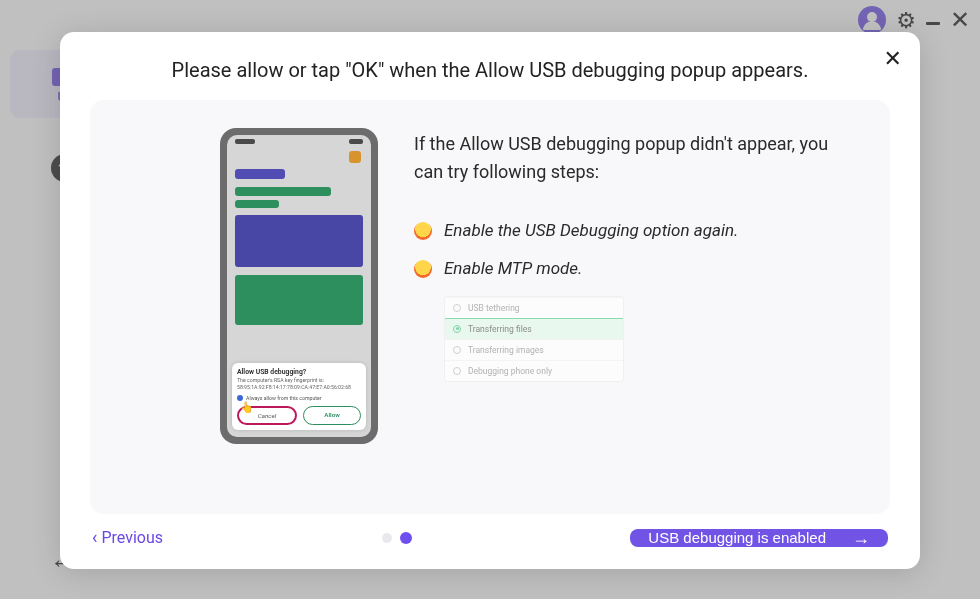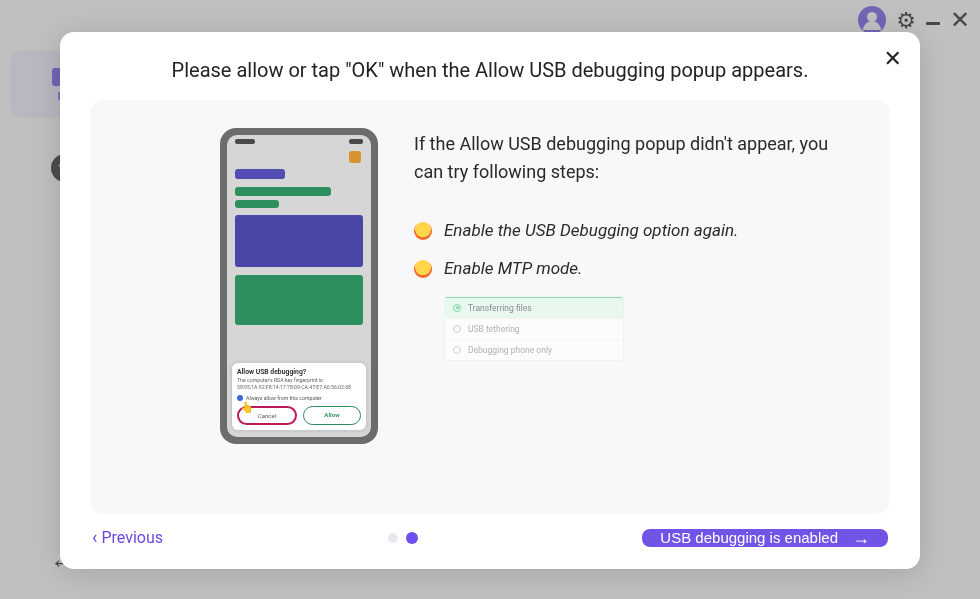--- a/index.html
+++ b/index.html
@@ -210,21 +210,21 @@
     padding:0 2px;
   }
   .prev{color:#6a48e6;font-size:16px;display:flex;align-items:center;gap:4px;cursor:pointer;}
   .prev-ch{font-size:18px;line-height:1;position:relative;top:-1px;}
   .dots{display:flex;gap:8px;align-items:center;}
   .dot{width:10px;height:10px;border-radius:50%;background:#e8e8ee;}
   .dot.active{background:#6e4ff0;width:12px;height:12px;}
   .cta{
     background:#7154e6;color:#fff;border:none;
     padding:0 18px;border-radius:8px;
-    font-size:15px;display:flex;align-items:center;gap:14px;cursor:pointer;
+    font-size:15px;display:flex;align-items:center;gap:26px;cursor:pointer;
   }
   .arrow{font-size:18px;line-height:1;}
 </style>
 </head>
 <body>
 
 <div class="win-controls">
   <div class="avatar"></div>
   <div class="icon gear">⚙</div>
   <div class="icon">
@@ -294,27 +294,31 @@
       <div class="tip-row">
         <div class="bulb"></div>
         <div class="tip-text">Enable the USB Debugging option again.</div>
       </div>
       <div class="tip-row">
         <div class="bulb"></div>
         <div class="tip-text">Enable MTP mode.</div>
       </div>
 
       <div class="usb-list">
+        <div class="usb-opt">
+            <div class="radio"></div>
+            <span>USB tethering</span>
+          </div>
         <div class="usb-opt first">
             <div class="radio"></div>
             <span>Transferring files</span>
           </div>
         <div class="usb-opt">
             <div class="radio"></div>
-            <span>USB tethering</span>
+            <span>Transferring images</span>
           </div>
         <div class="usb-opt">
             <div class="radio"></div>
             <span>Debugging phone only</span>
           </div>
       </div>
     </div>
   </div>
 
   <div class="footer">

